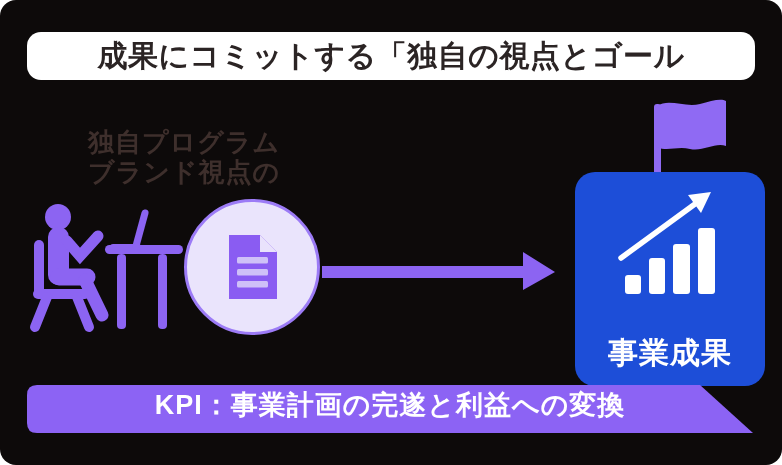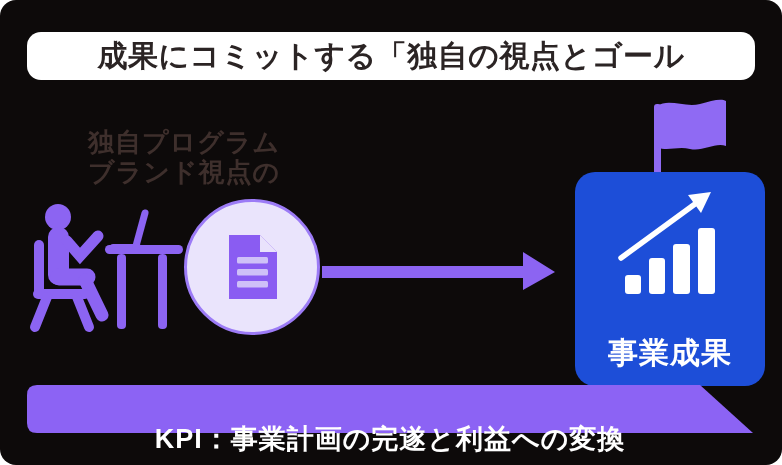--- a/index.html
+++ b/index.html
@@ -115,21 +115,20 @@
     left: 0; top: 0;
     width: 726px; height: 40px;
     display: flex;
     align-items: center;
     justify-content: center;
     font-size: 27px;
     font-weight: bold;
     color: #ffffff;
     letter-spacing: 1px;
     white-space: nowrap;
-    margin-top: 34px;
   }
 </style>
 </head>
 <body>
 
 <div class="canvas">
 
   <div class="header-bar">
     <span class="title">成果にコミットする「独自の視点とゴール</span>
   </div>

